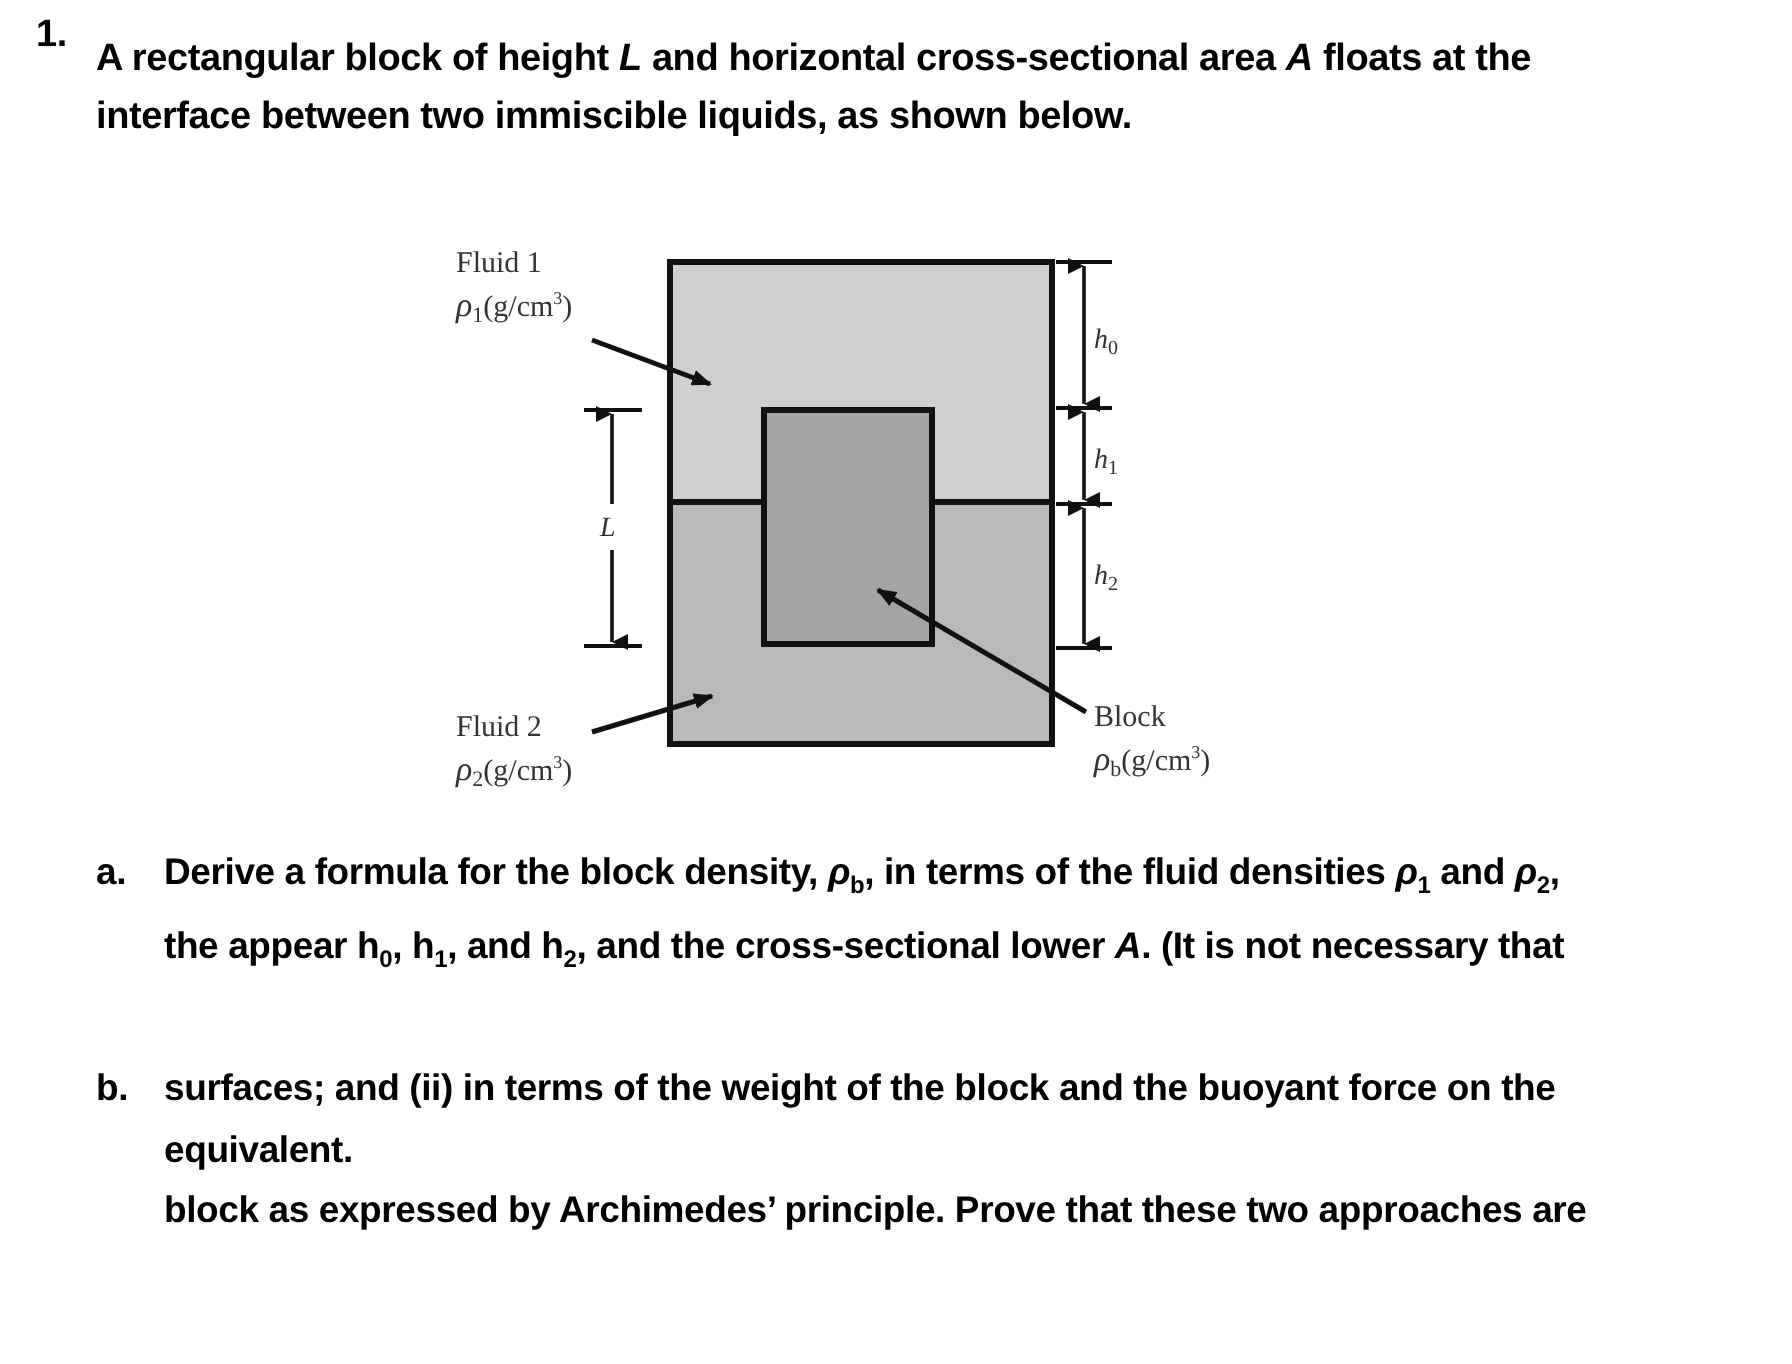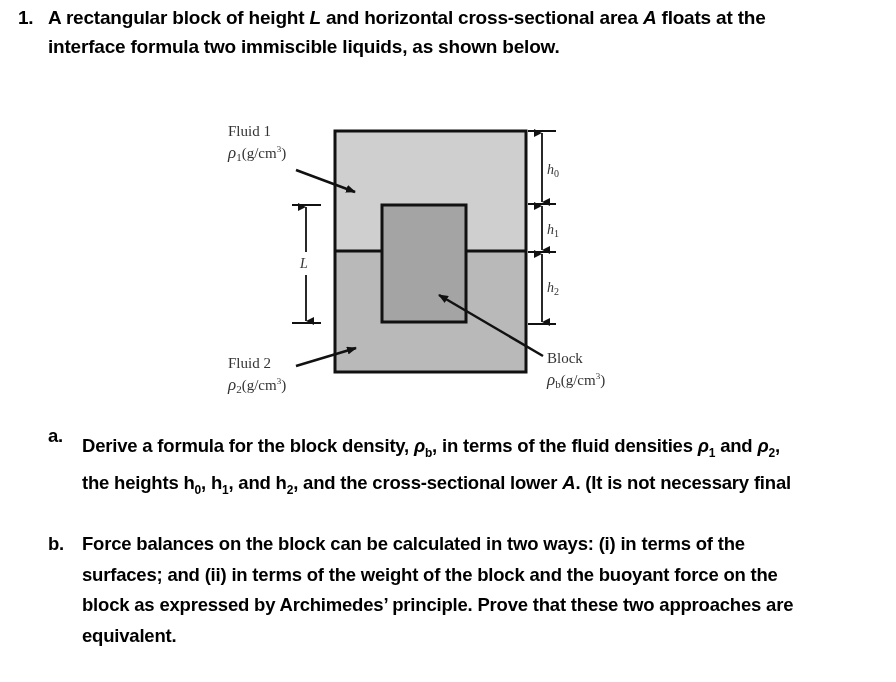--- a/index.html
+++ b/index.html
@@ -1,34 +1,34 @@
 <!DOCTYPE html>
 <html><head>
 <meta charset="utf-8">
 <style>
   html, body { margin:0; padding:0; background:#ffffff; }
   body { width:896px; height:682px; position:relative; overflow:hidden;
          font-family:"Liberation Sans", "DejaVu Sans", sans-serif; color:#000; }
   .q { position:absolute; font-weight:bold; font-size:19px; line-height:29px; letter-spacing:-0.2px; }
   .qnum { position:absolute; left:18px; top:3px; }
-  .qtext { position:absolute; left:48px; top:3px; width:820px; }
+  .qtext { position:absolute; left:48px; top:15px; width:820px; }
   .sub { position:absolute; font-weight:bold; font-size:18.5px; line-height:30.5px; letter-spacing:-0.2px; }
   .sub-label { position:absolute; left:48px; }
   .sub-text { position:absolute; left:82px; width:800px; }
   i.v { font-style:italic; }
   .fig { position:absolute; left:0; top:0; }
 </style>
 </head>
 <body>
 
 <div class="q" style="left:0;top:0;width:896px;height:70px;">
   <span class="qnum">1.</span>
   <div class="qtext">
     <span>A rectangular block of height </span><i class="v">L</i><span> and horizontal cross-sectional area </span><i class="v">A</i><span> floats at the</span><br>
-    <span>interface formula two immiscible liquids, as shown below.</span>
+    <span>interface between two immiscible liquids, as shown below.</span>
   </div>
 </div>
 
 <svg class="fig" width="896" height="682" viewBox="0 0 896 682" xmlns="http://www.w3.org/2000/svg">
   <defs>
     <marker id="arrowHead" markerWidth="10" markerHeight="8" refX="9" refY="4" orient="auto" markerUnits="userSpaceOnUse">
       <path d="M0,0 L10,4 L0,8 Z" fill="#111"></path>
     </marker>
     <marker id="dimArrow" markerWidth="8" markerHeight="8" refX="4" refY="8" orient="auto-start-reverse" markerUnits="userSpaceOnUse">
       <path d="M0,0 L8,0 L4,8 Z" fill="#111"></path>
@@ -84,31 +84,30 @@
     <text x="300" y="268" font-size="14" font-style="italic">L</text>
 
     <text x="547" y="174" font-size="14" font-style="italic"><tspan>h</tspan><tspan font-size="10" dy="3" font-style="normal">0</tspan></text>
     <text x="547" y="234" font-size="14" font-style="italic"><tspan>h</tspan><tspan font-size="10" dy="3" font-style="normal">1</tspan></text>
     <text x="547" y="292" font-size="14" font-style="italic"><tspan>h</tspan><tspan font-size="10" dy="3" font-style="normal">2</tspan></text>
   </g>
 </svg>
 
 <div class="sub" style="left:0;top:421px;width:896px;height:95px;">
   <span class="sub-label" style="top:0;">a.</span>
-  <div class="sub-text" style="top:10px;">
+  <div class="sub-text" style="top:0;">
     <div>
       <span>Derive a formula for the block density, </span><i class="v">ρ</i><sub style="font-size:12px">b</sub><span>, in terms of the fluid densities </span><i class="v">ρ</i><sub style="font-size:12px">1</sub><span> and </span><i class="v">ρ</i><sub style="font-size:12px">2</sub><span>,</span>
     </div>
     <div>
-      <span>the heights h</span><sub style="font-size:12px">0</sub><span>, h</span><sub style="font-size:12px">1</sub><span>, and h</span><sub style="font-size:12px">2</sub><span>, and the cross-sectional lower </span><i class="v">A</i><span>. (It is not necessary final</span>
+      <span>the appear h</span><sub style="font-size:12px">0</sub><span>, h</span><sub style="font-size:12px">1</sub><span>, and h</span><sub style="font-size:12px">2</sub><span>, and the cross-sectional lower </span><i class="v">A</i><span>. (It is not necessary that</span>
     </div>
   </div>
 </div>
 
 <div class="sub" style="left:0;top:529px;width:896px;height:153px;">
   <span class="sub-label" style="top:0;">b.</span>
   <div class="sub-text" style="top:0;">
-    <div>Force balances on the block can be calculated in two ways: (i) in terms of the</div>
     <div>surfaces; and (ii) in terms of the weight of the block and the buoyant force on the</div>
+    <div>equivalent.</div>
     <div>block as expressed by Archimedes’ principle. Prove that these two approaches are</div>
-    <div>equivalent.</div>
   </div>
 </div>
 
 </body></html>

